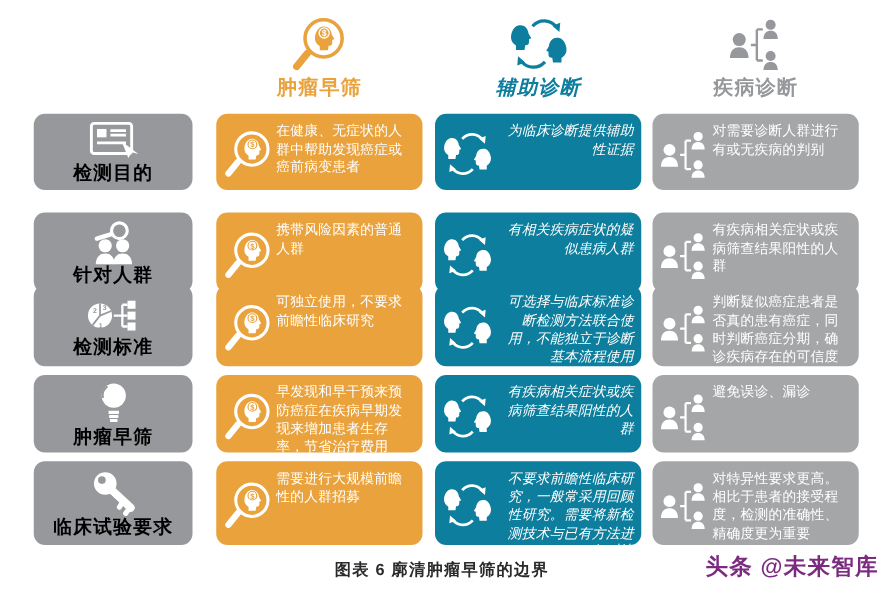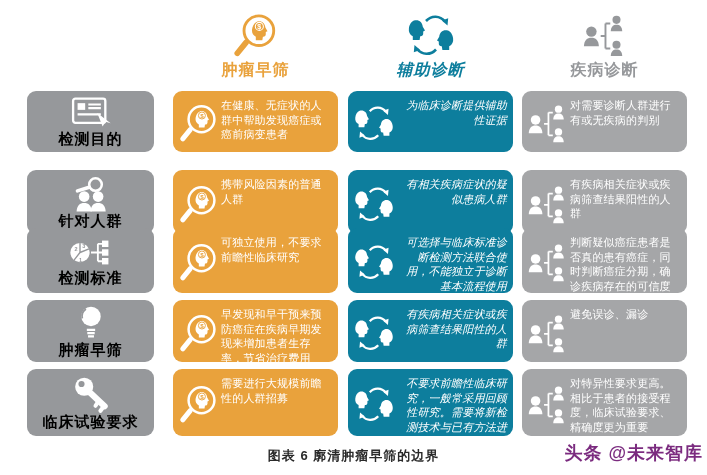--- a/index.html
+++ b/index.html
@@ -316,18 +316,18 @@
         </svg>
       </span>
     <p class="ctext">不要求前瞻性临床研究，一般常采用回顾性研究。需要将新检测技术与已有方法进行对比</p>
   </div>
   <div class="cell gray c3 r4">
     <span class="cicon">
         <svg width="42" height="42">
           <use href="#sym-classify"></use>
         </svg>
       </span>
-    <p class="ctext">对特异性要求更高。相比于患者的接受程度，临床试验要求、精确度更为重要</p>
+    <p class="ctext">对特异性要求更高。相比于患者的接受程度，检测的准确性、精确度更为重要</p>
   </div>
 
   <div class="caption">图表 6 廓清肿瘤早筛的边界</div>
   <div class="watermark">头条 @未来智库</div>
 </div>
 
 </body></html>

